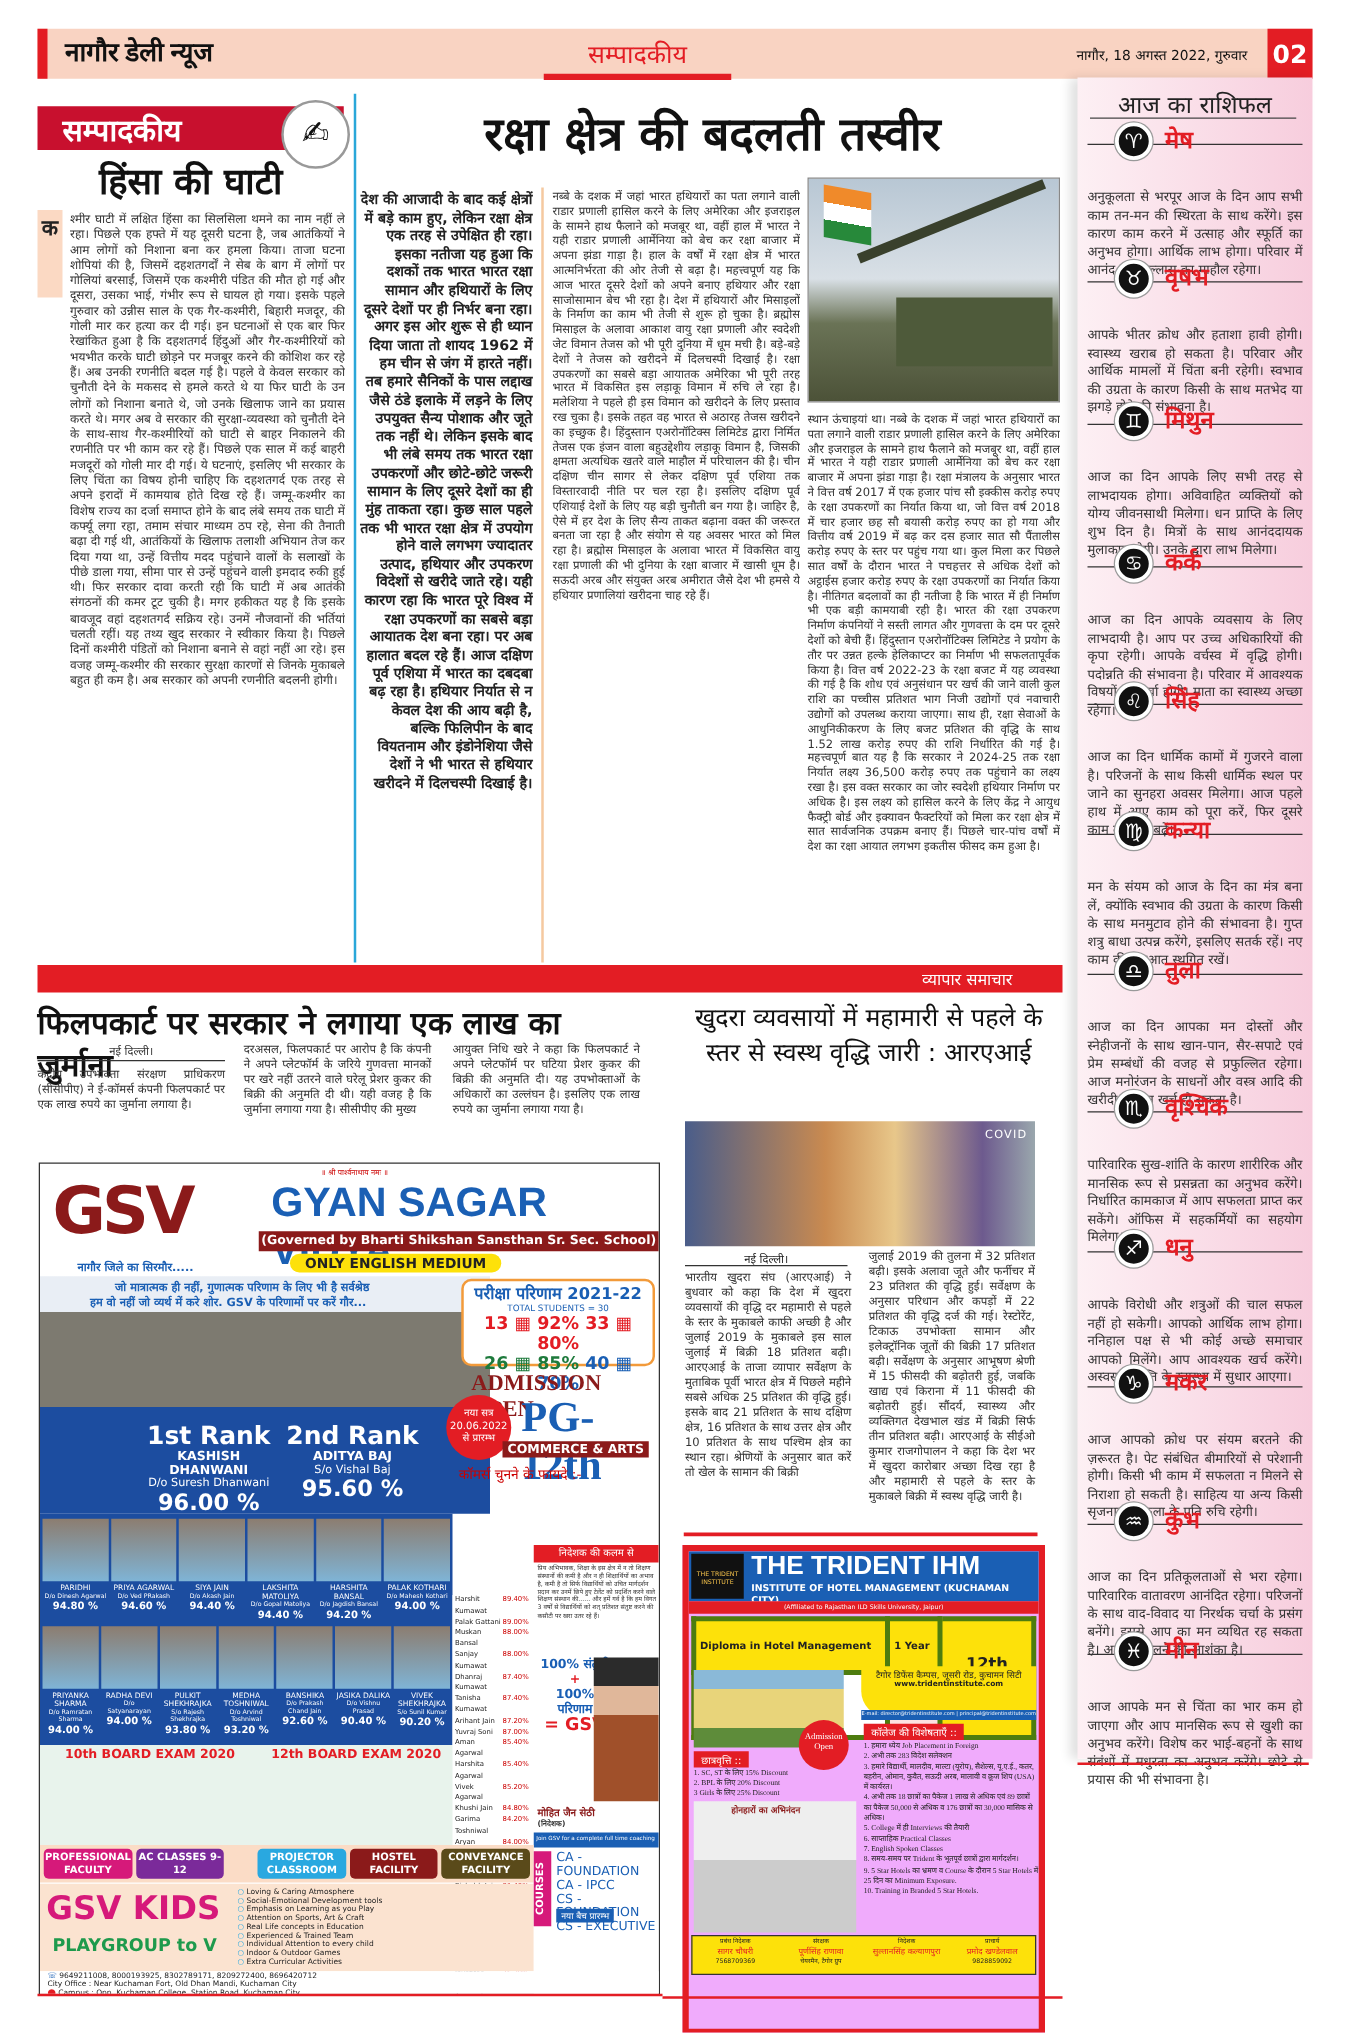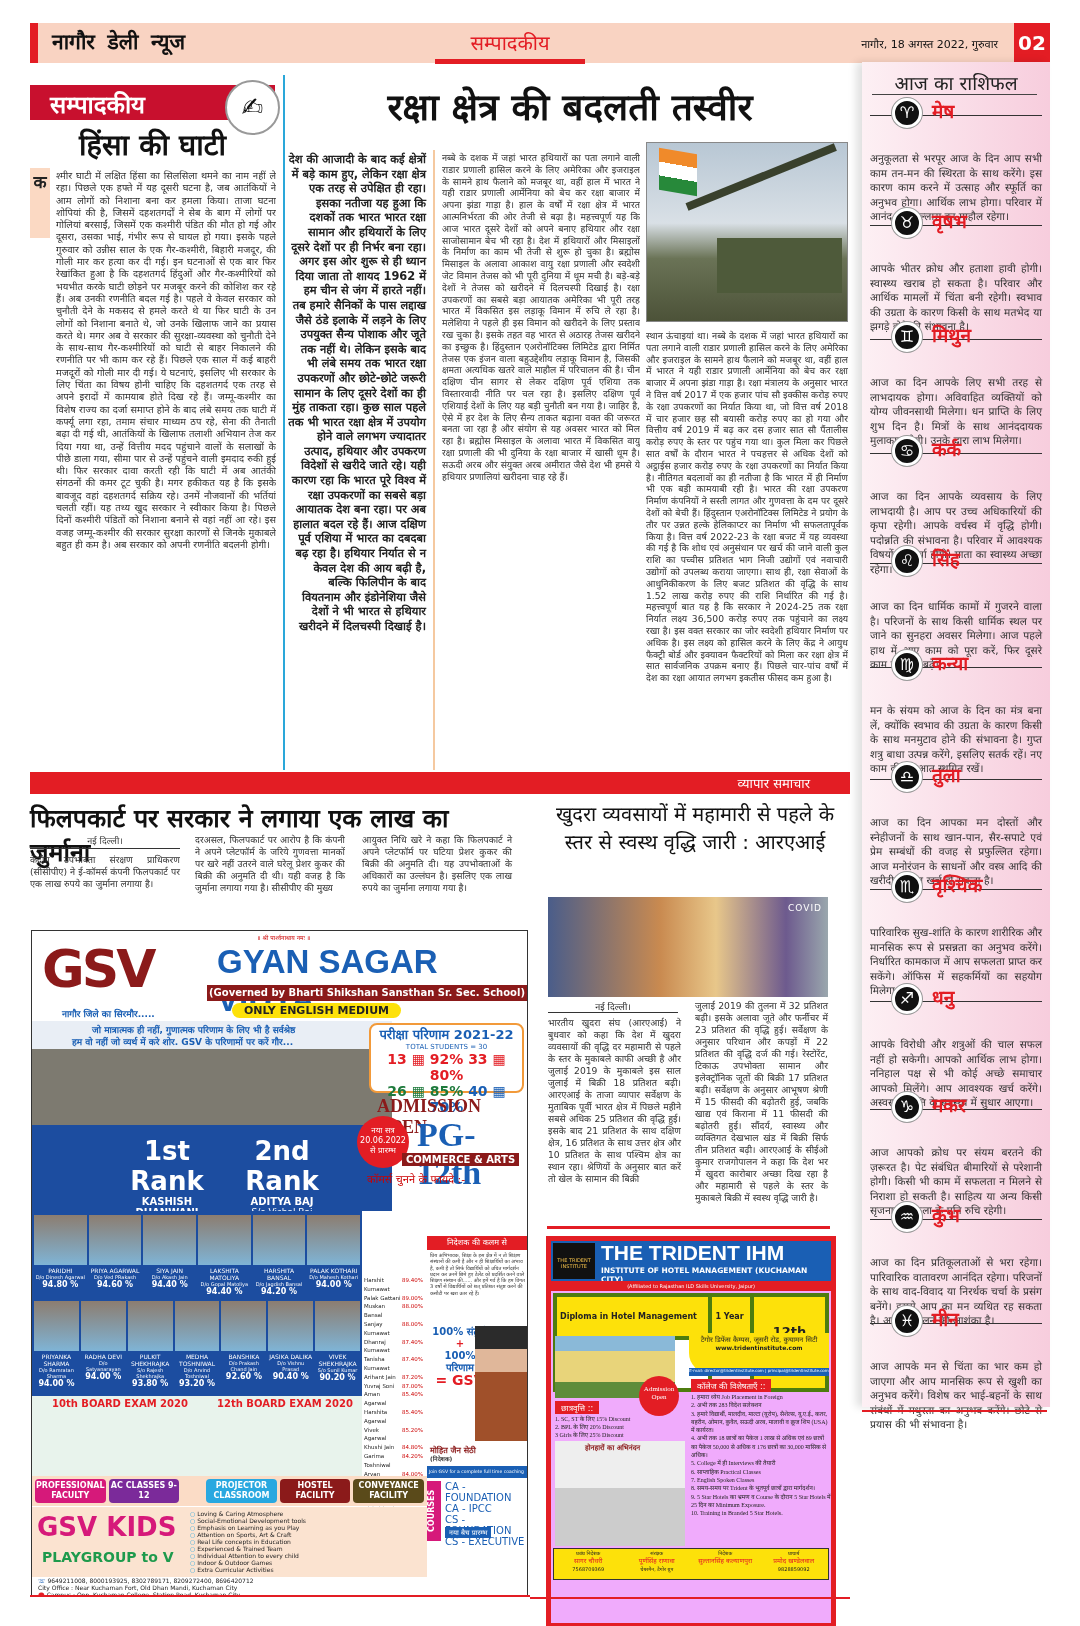--- a/index.html
+++ b/index.html
@@ -1,21 +1,21 @@
 <!DOCTYPE html>
 <html><head>
 <meta charset="utf-8">
 <style>
 *{box-sizing:border-box;margin:0;padding:0}
 body{width:1080px;height:1626px;background:#fff;font-family:"DejaVu Sans",sans-serif;position:relative;overflow:hidden;color:#222}
 .abs{position:absolute}
 
 #masthead{left:30px;top:23px;width:1020px;height:40px;background:#f9d3c2}
 #masthead .redbar{left:0;top:0;width:8px;height:40px;background:#e31d24}
-#paper-name{left:22px;top:4px;font-size:21px;font-weight:bold;color:#111;font-family:Liberation Mono, monospace}
+#paper-name{left:22px;top:4px;font-size:21px;font-weight:bold;color:#111;font-family:Liberation Serif, serif}
 #section-name{left:420px;top:6px;width:120px;text-align:center;font-size:20px;color:#e31d24}
 #section-underline{left:405px;top:36px;width:150px;height:5px;background:#e31d24}
 #dateline{right:52px;top:13px;font-size:11px;color:#111}
 #page-no{right:0;top:0;width:36px;height:40px;background:#e31d24;color:#fff;font-weight:bold;font-size:20px;text-align:center;line-height:40px}
 
 #sidebar{left:862px;top:62px;width:188px;height:1345px;background:linear-gradient(90deg,#fdf0f4,#f7cddd);box-shadow:-6px 0 8px rgba(0,0,0,.12)}
 #rashi-title{left:0;top:8px;width:188px;text-align:center;font-size:19px;color:#222}
 #rashi-rule{left:10px;top:32px;width:165px;height:1px;background:#444}
 .sign{position:absolute;left:8px;width:172px}
 .sign .head{height:32px;position:relative}
@@ -63,21 +63,21 @@
 #gsv-top-small{left:225px;top:3px;font-size:6px;color:#c00}
 #gsv-logo{left:10px;top:8px;font-size:52px;font-weight:bold;color:#8b1a1a;letter-spacing:-3px;font-family:"DejaVu Sans",sans-serif}
 #gsv-name{left:185px;top:12px;font-size:33px;font-weight:bold;color:#1a5fb4;font-family:"Liberation Sans",sans-serif}
 #gsv-gov{left:175px;top:54px;width:320px;height:16px;background:#8b1a1a;color:#fff;font-size:10px;font-weight:bold;text-align:center;line-height:16px}
 #gsv-medium{left:200px;top:72px;padding:0 12px;height:15px;background:#fde10a;border-radius:8px;font-size:11px;font-weight:bold;line-height:15px}
 #gsv-sirmor{left:30px;top:76px;font-size:9px;color:#1a5fb4;font-weight:bold}
 #gsv-group{left:0;top:90px;width:360px;height:190px;background:linear-gradient(180deg,#e9eef5 0 15%,#7d7a70 15% 55%,#1c4da0 55%)}
 #gsv-tag1{left:60px;top:2px;font-size:9px;color:#1a5fb4;font-weight:bold}
 #gsv-tag2{left:40px;top:14px;font-size:9px;color:#1a5fb4;font-weight:bold}
 .rank{position:absolute;top:115px;width:110px;text-align:center;color:#fff}
-.rank .r{font-size:26px;font-weight:bold}
+.rank .r{font-size:20px;font-weight:bold}
 .rank .n{font-size:10px;font-weight:bold}
 .rank .p{font-size:9px}
 .rank .s{font-size:18px;font-weight:bold}
 #exam-box{left:337px;top:92px;width:155px;height:70px;border:2px solid #f29a3a;border-radius:8px;background:#fff;text-align:center}
 #exam-title{font-size:13px;color:#1a5fb4;font-weight:bold}
 #exam-total{font-size:7px;color:#1a5fb4}
 .examrow{font-size:14px;font-weight:bold}
 #admission{left:345px;top:165px;font-size:18px;color:#8b1a1a;font-family:"Liberation Serif",serif;font-weight:bold}
 #pg12{left:385px;top:185px;font-size:34px;color:#1a5fb4;font-family:"Liberation Serif",serif;font-weight:bold}
 #comm-arts{left:370px;top:222px;background:#8b1a1a;color:#fff;font-size:10px;font-weight:bold;padding:1px 4px}

